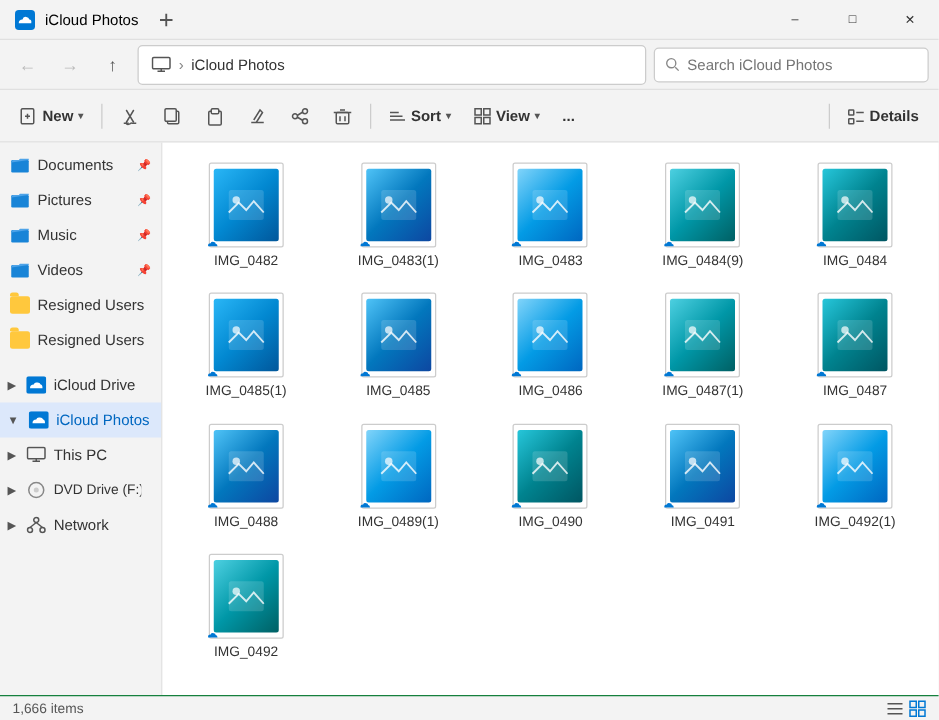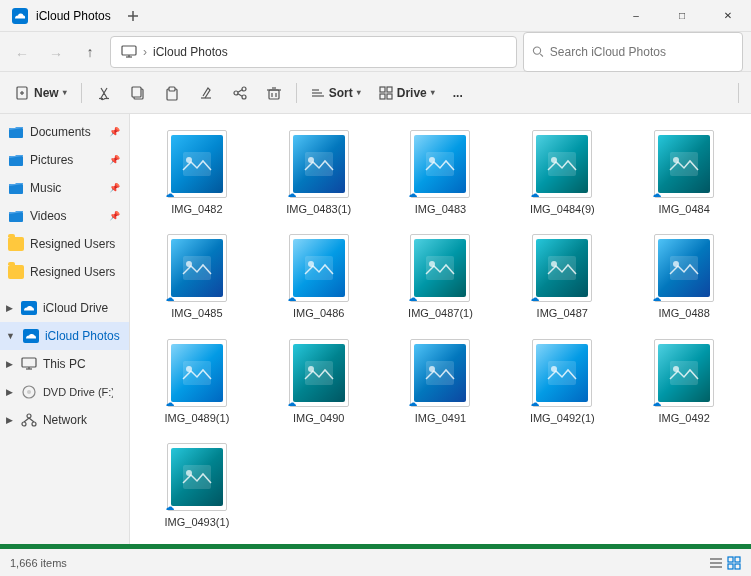--- a/index.html
+++ b/index.html
@@ -48,21 +48,21 @@
       border: 1px solid #ccc;
       border-radius: 4px;
       display: flex;
       align-items: center;
       padding: 0 10px;
       height: 32px;
       gap: 6px;
     }
     .breadcrumb-bar span { font-size: 12px; color: #333; }
     .search-bar {
-      width: 220px; height: 40px;
+      width: 220px; height: 28px;
       background: #fff;
       border: 1px solid #ccc;
       border-radius: 4px;
       display: flex; align-items: center;
       padding: 0 8px; gap: 6px;
     }
     .search-bar input {
       border: none; outline: none; font-size: 12px; color: #888; width: 100%; background: transparent;
     }
 
@@ -173,23 +173,23 @@
       line-height: 1.3;
     }
 
     
     .sidebar::-webkit-scrollbar, .content::-webkit-scrollbar { width: 8px; }
     .sidebar::-webkit-scrollbar-track, .content::-webkit-scrollbar-track { background: #f3f3f3; }
     .sidebar::-webkit-scrollbar-thumb, .content::-webkit-scrollbar-thumb { background: #c0c0c0; border-radius: 4px; }
 
     
     .statusbar {
-      height: 32px;
+      height: 20px;
       background: #f3f3f3;
-      border-top: 5px solid #15803d;
+      border-top: 1px solid #15803d;
       display: flex; align-items: center;
       padding: 0 10px;
       font-size: 11px; color: #555;
       justify-content: space-between;
     }
   </style>
 </head>
 <body>
 
 <div class="titlebar">
@@ -312,29 +312,38 @@
     <span class="arrow">▾</span>
   </div>
 
   <div class="toolbar-btn">
     <svg width="14" height="14" viewBox="0 0 14 14" fill="none">
         <rect x="1" y="1" width="5" height="5" stroke="#555" stroke-width="1.2"></rect>
         <rect x="8" y="1" width="5" height="5" stroke="#555" stroke-width="1.2"></rect>
         <rect x="1" y="8" width="5" height="5" stroke="#555" stroke-width="1.2"></rect>
         <rect x="8" y="8" width="5" height="5" stroke="#555" stroke-width="1.2"></rect>
       </svg>
-    <span>Drive</span>
+    <span>View</span>
     <span class="arrow">▾</span>
   </div>
 
   <div class="toolbar-btn">
     <span>...</span>
   </div>
   <div class="toolbar-right">
     <div class="toolbar-sep"></div>
+    <div class="toolbar-btn">
+      <svg width="14" height="14" viewBox="0 0 14 14" fill="none">
+          <rect x="1" y="2" width="4" height="4" rx="0.5" stroke="#555" stroke-width="1.2"></rect>
+          <line x1="7" y1="4" x2="13" y2="4" stroke="#555" stroke-width="1.2"></line>
+          <rect x="1" y="9" width="4" height="4" rx="0.5" stroke="#555" stroke-width="1.2"></rect>
+          <line x1="7" y1="11" x2="13" y2="11" stroke="#555" stroke-width="1.2"></line>
+        </svg>
+      <span>Details</span>
+    </div>
   </div>
 </div>
 
 <div class="main">
 
   <div class="sidebar">
 
     <div class="sidebar-item">
       <svg width="16" height="14" viewBox="0 0 16 14">
           <rect x="1" y="3" width="14" height="10" rx="1" fill="#0078d4" opacity="0.9"></rect>
@@ -527,20 +536,39 @@
         <svg width="10" height="8" viewBox="0 0 10 8">
           <path d="M1.5 6 Q1 3.5 3.5 3.5 Q4 2 6 2.5 Q7.5 2.5 7.5 4 Q9 4 9 6 Z" fill="#0078d4"></path>
         </svg>
       </div>
     </div>
     <span class="file-label">IMG_0484</span>
   </div>
         <div class="file-item">
     <div class="file-thumb">
       <div class="file-page">
+        <div class="file-page-content" style="background: linear-gradient(135deg, #29b6f6 0%, #0288d1 50%, #01579b 100%);">
+          <svg width="32" height="28" viewBox="0 0 32 28">
+            <rect x="2" y="2" width="28" height="24" rx="2" fill="white" opacity="0.15"></rect>
+            <path d="M2 20 L10 12 L16 18 L22 11 L30 20" fill="none" stroke="white" stroke-width="1.5" opacity="0.8"></path>
+            <circle cx="8" cy="10" r="3" fill="white" opacity="0.7"></circle>
+          </svg>
+        </div>
+      </div>
+      <div class="cloud-badge">
+        <svg width="10" height="8" viewBox="0 0 10 8">
+          <path d="M1.5 6 Q1 3.5 3.5 3.5 Q4 2 6 2.5 Q7.5 2.5 7.5 4 Q9 4 9 6 Z" fill="#0078d4"></path>
+        </svg>
+      </div>
+    </div>
+    <span class="file-label">IMG_0485(1)</span>
+  </div>
+        <div class="file-item">
+    <div class="file-thumb">
+      <div class="file-page">
         <div class="file-page-content" style="background: linear-gradient(135deg, #4fc3f7 0%, #0277bd 50%, #0d47a1 100%);">
           <svg width="32" height="28" viewBox="0 0 32 28">
             <rect x="2" y="2" width="28" height="24" rx="2" fill="white" opacity="0.15"></rect>
             <path d="M2 20 L10 12 L16 18 L22 11 L30 20" fill="none" stroke="white" stroke-width="1.5" opacity="0.8"></path>
             <circle cx="8" cy="10" r="3" fill="white" opacity="0.7"></circle>
           </svg>
         </div>
       </div>
       <div class="cloud-badge">
         <svg width="10" height="8" viewBox="0 0 10 8">
@@ -713,39 +741,20 @@
           </svg>
         </div>
       </div>
       <div class="cloud-badge">
         <svg width="10" height="8" viewBox="0 0 10 8">
           <path d="M1.5 6 Q1 3.5 3.5 3.5 Q4 2 6 2.5 Q7.5 2.5 7.5 4 Q9 4 9 6 Z" fill="#0078d4"></path>
         </svg>
       </div>
     </div>
     <span class="file-label">IMG_0492</span>
-  </div>
-        <div class="file-item">
-    <div class="file-thumb">
-      <div class="file-page">
-        <div class="file-page-content" style="background: linear-gradient(135deg, #26c6da 0%, #00838f 50%, #005662 100%);">
-          <svg width="32" height="28" viewBox="0 0 32 28">
-            <rect x="2" y="2" width="28" height="24" rx="2" fill="white" opacity="0.15"></rect>
-            <path d="M2 20 L10 12 L16 18 L22 11 L30 20" fill="none" stroke="white" stroke-width="1.5" opacity="0.8"></path>
-            <circle cx="8" cy="10" r="3" fill="white" opacity="0.7"></circle>
-          </svg>
-        </div>
-      </div>
-      <div class="cloud-badge">
-        <svg width="10" height="8" viewBox="0 0 10 8">
-          <path d="M1.5 6 Q1 3.5 3.5 3.5 Q4 2 6 2.5 Q7.5 2.5 7.5 4 Q9 4 9 6 Z" fill="#0078d4"></path>
-        </svg>
-      </div>
-    </div>
-    <span class="file-label">IMG_0493(1)</span>
   </div>
       </div>
   </div>
 </div>
 
 <div class="statusbar">
   <span>1,666 items</span>
   <div style="display:flex; gap:4px;">
     <svg width="14" height="14" viewBox="0 0 14 14" fill="none" style="cursor:pointer;">
         <line x1="1" y1="3" x2="13" y2="3" stroke="#555" stroke-width="1.2"></line>

